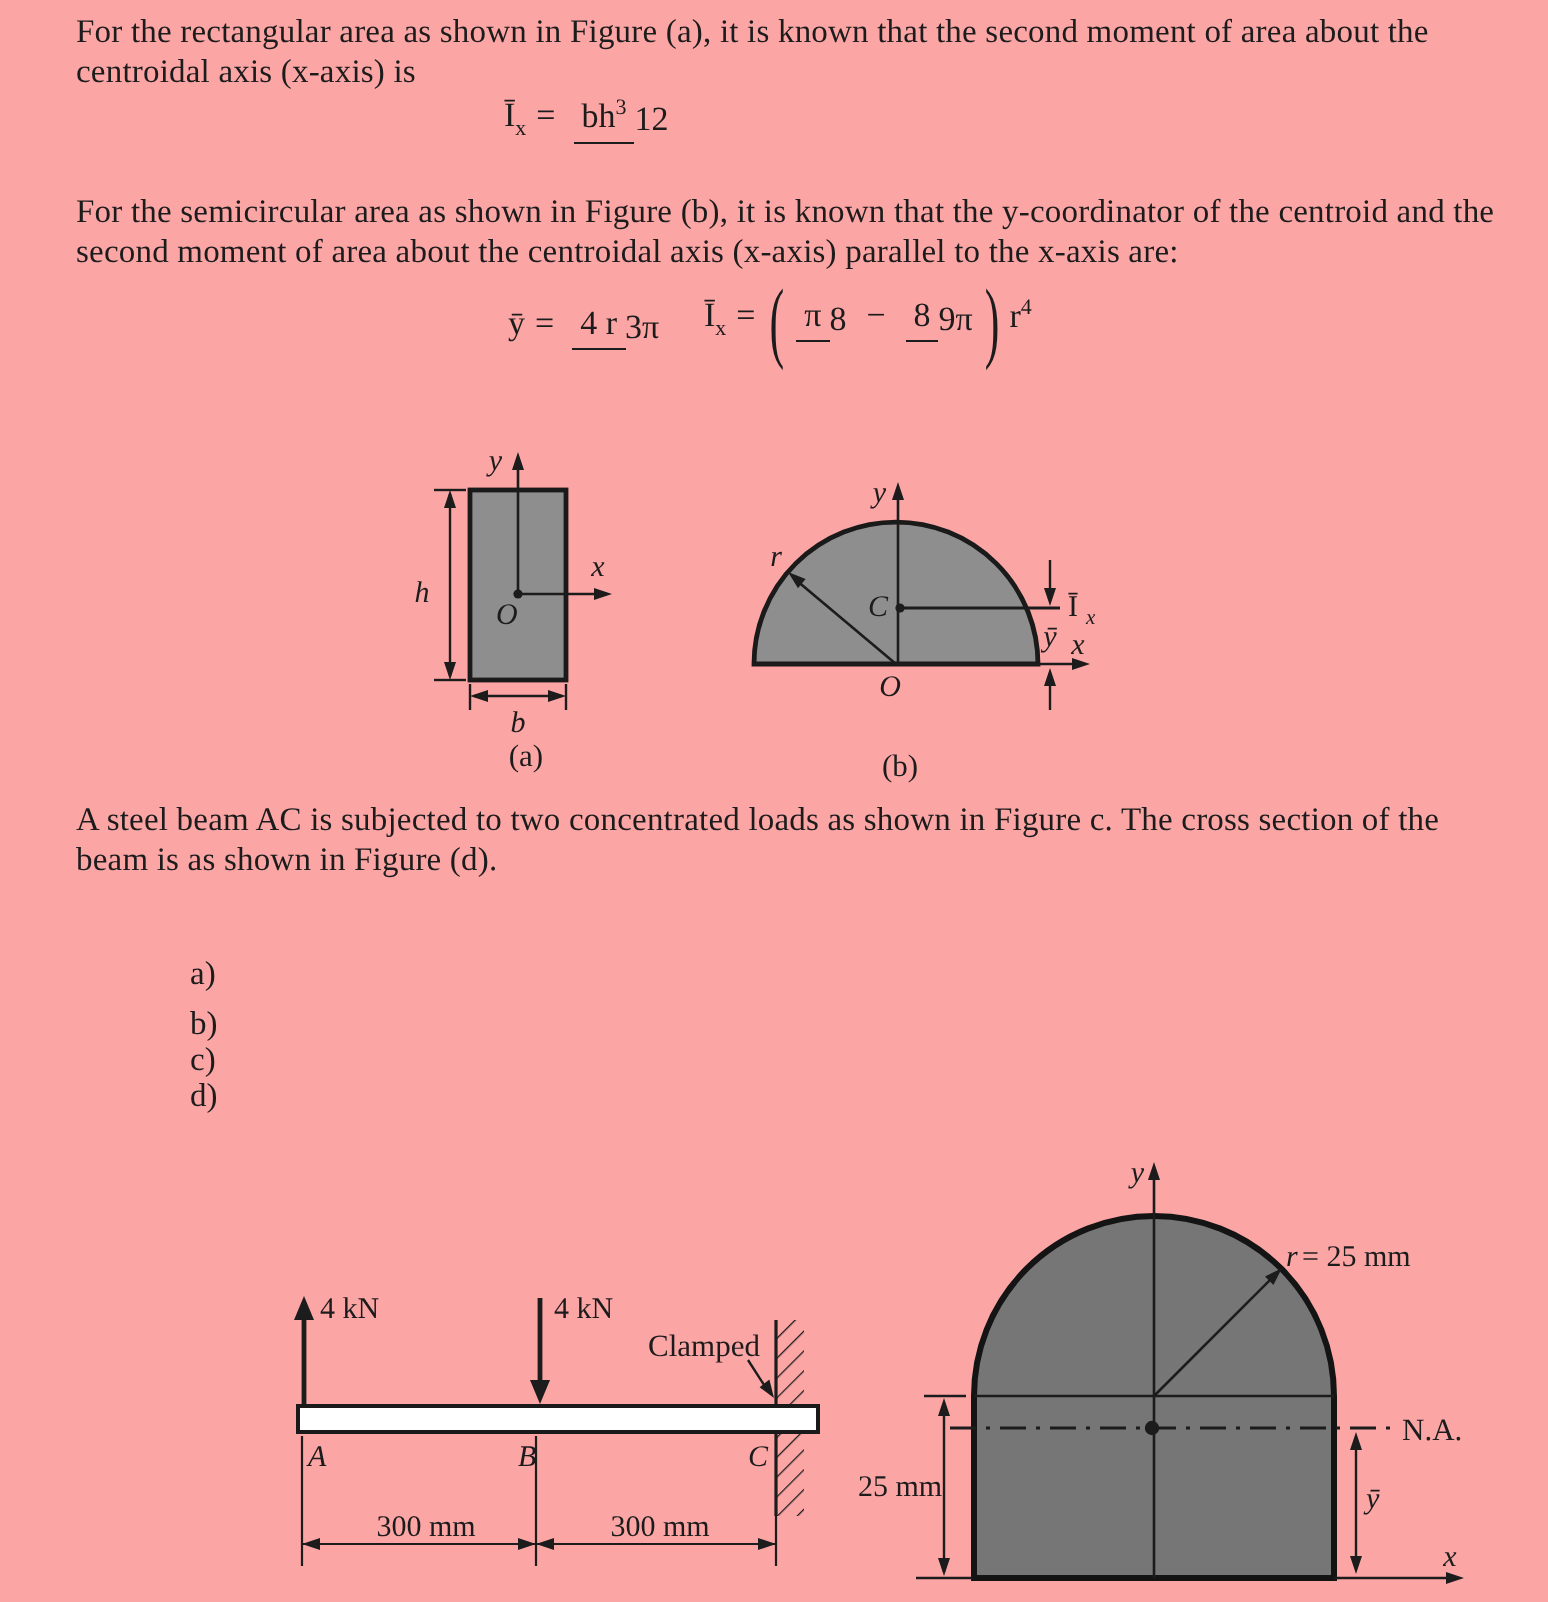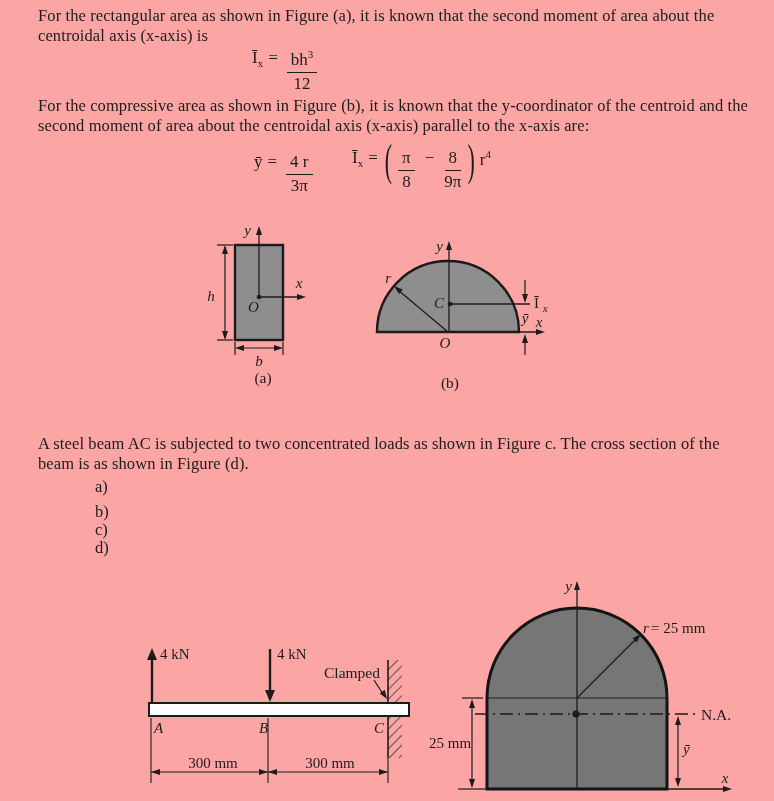--- a/index.html
+++ b/index.html
@@ -7,21 +7,21 @@
     position:relative;width:774px;height:801px;background:#fca5a5;
     font-family:"Liberation Serif","DejaVu Serif",serif;color:#1c1c1c;
     overflow:hidden;margin:0 auto;
   }
   .para{position:absolute;margin:0;font-size:16.5px;line-height:20px;letter-spacing:0.1px;}
   .tasks{position:absolute;left:95px;top:478px;width:600px;font-size:16.5px;line-height:18px;}
   .task{display:flex;}
   .task.first{margin-bottom:7px;}
   .task-label{width:28px;flex-shrink:0;}
   .formula{position:absolute;display:flex;align-items:flex-start;font-size:17px;}
-  .frac{display:inline-flex;flex-direction:column;align-items:center;text-align:center;margin:0 4px;}
+  .frac{display:inline-flex;align-items:center;text-align:center;margin:0 4px;}
   .frac .num{padding:0 4px 2px;border-bottom:1.4px solid #1c1c1c;}
   .frac .den{padding-top:1px;}
   .eq-sign{margin:0 5px;}
   sub.v{font-size:11px;}
   sup.v{font-size:11px;}
   .paren{display:inline-block;font-size:22px;transform:scaleY(2.05);font-weight:400;margin:0 2px;}
   .minus{margin:0 6px;}
   .fac{margin-left:3px;}
   .fig{position:absolute;}
   .flab{font-family:"Liberation Serif","DejaVu Serif",serif;font-size:15px;fill:#1c1c1c;}
@@ -38,21 +38,21 @@
 
   <div class="formula" style="left:252px;top:48px">
     <span><span>Ī</span><sub class="v">x</sub></span>
     <span class="eq-sign">=</span>
     <span class="frac">
       <span class="num"><span>bh</span><sup class="v">3</sup></span>
       <span class="den">12</span>
     </span>
   </div>
 
-  <p class="para" style="left:38px;top:96px;width:720px">For the compressive area as shown in Figure (b), it is known that the y-coordinator of the centroid and the second moment of area about the centroidal axis (x-axis) parallel to the x-axis are:</p>
+  <p class="para" style="left:38px;top:96px;width:720px">For the semicircular area as shown in Figure (b), it is known that the y-coordinator of the centroid and the second moment of area about the centroidal axis (x-axis) parallel to the x-axis are:</p>
 
   <div class="formula" style="left:254px;top:152px">
     <span>ȳ</span>
     <span class="eq-sign">=</span>
     <span class="frac">
       <span class="num">4 r</span>
       <span class="den">3π</span>
     </span>
   </div>
 
@@ -134,21 +134,21 @@
     <text class="flab it" x="184" y="92" text-anchor="middle">x</text>
     <text class="flab it" x="90" y="113" text-anchor="middle">O</text>
     <text class="flab it" x="89" y="73" text-anchor="end">C</text>
     <text class="flab it" x="36" y="48" text-anchor="end">r</text>
     <text class="flab" x="179" y="73">Ī</text>
     <text class="flab sm it" x="188" y="77">x</text>
     <text class="flab it" x="170" y="88" text-anchor="middle">ȳ</text>
     <text class="flab cap" x="95" y="153" text-anchor="middle">(b)</text>
   </svg>
 
-  <p class="para" style="left:38px;top:434px;width:712px">A steel beam AC is subjected to two concentrated loads as shown in Figure c. The cross section of the beam is as shown in Figure (d).</p>
+  <p class="para" style="left:38px;top:400px;width:712px">A steel beam AC is subjected to two concentrated loads as shown in Figure c. The cross section of the beam is as shown in Figure (d).</p>
 
   <div class="tasks">
     <div class="task first">
       <span class="task-label">a)</span>
     </div>
     <div class="task">
       <span class="task-label">b)</span>
     </div>
     <div class="task">
       <span class="task-label">c)</span>

